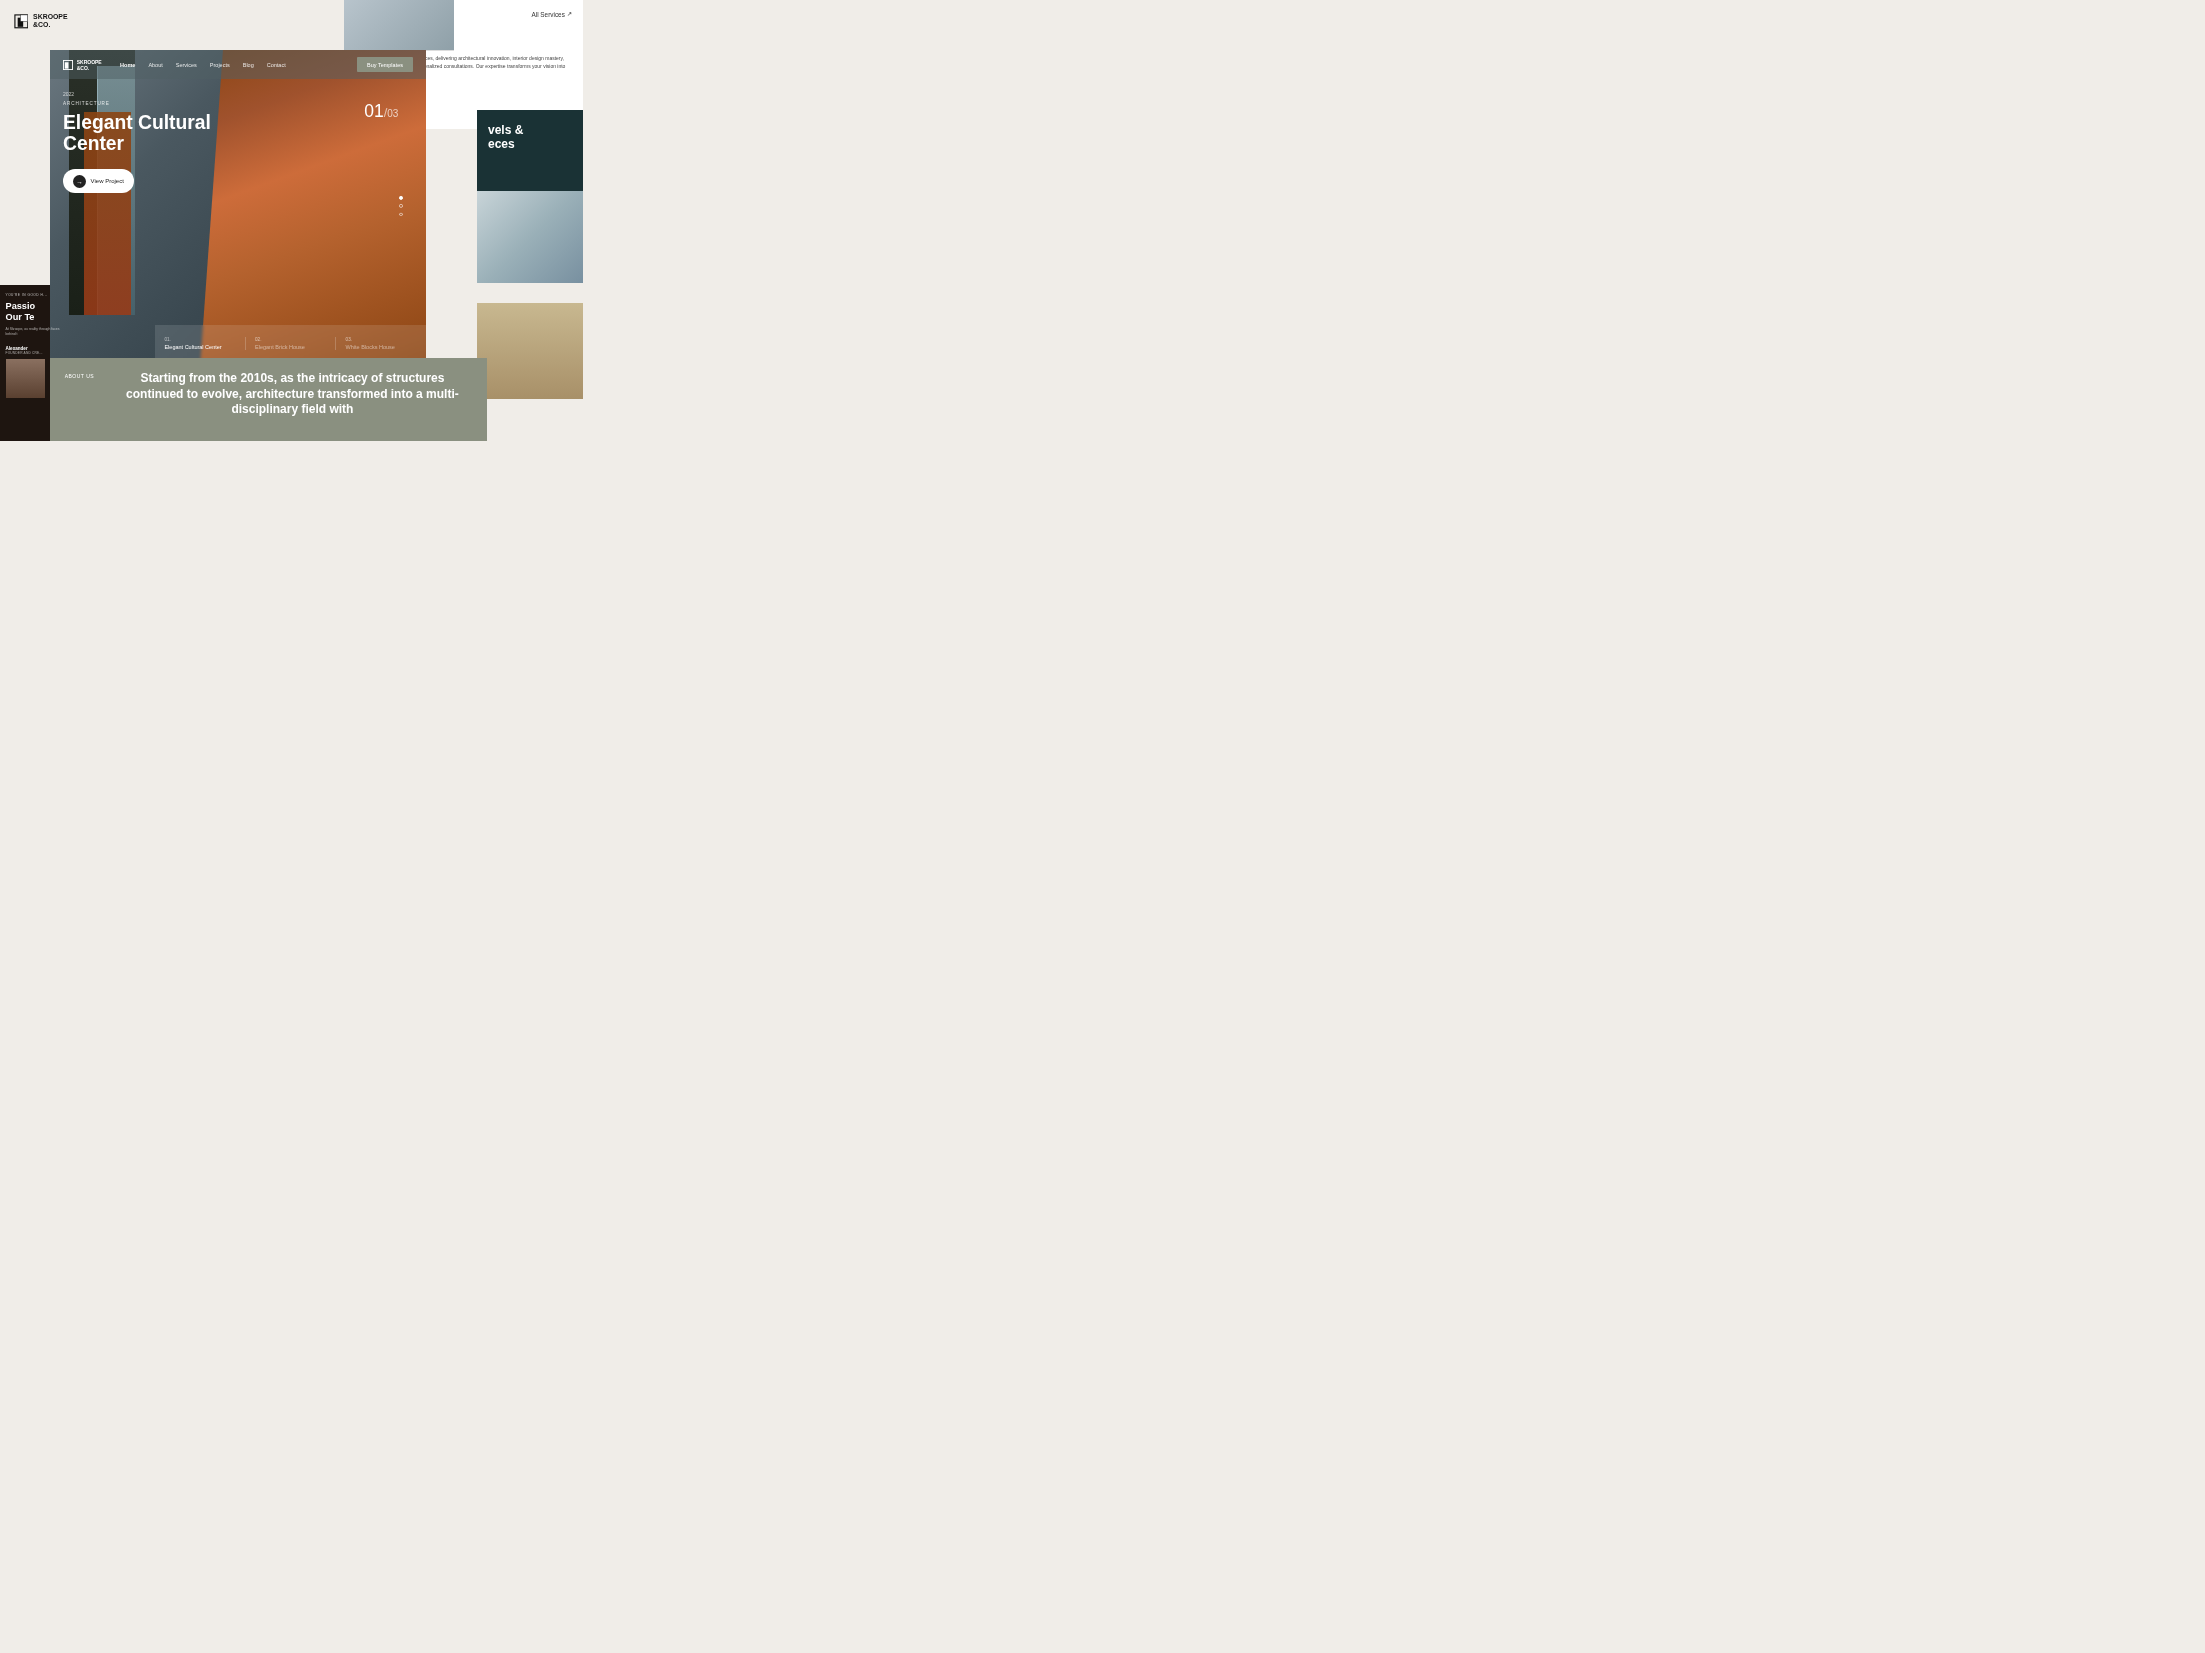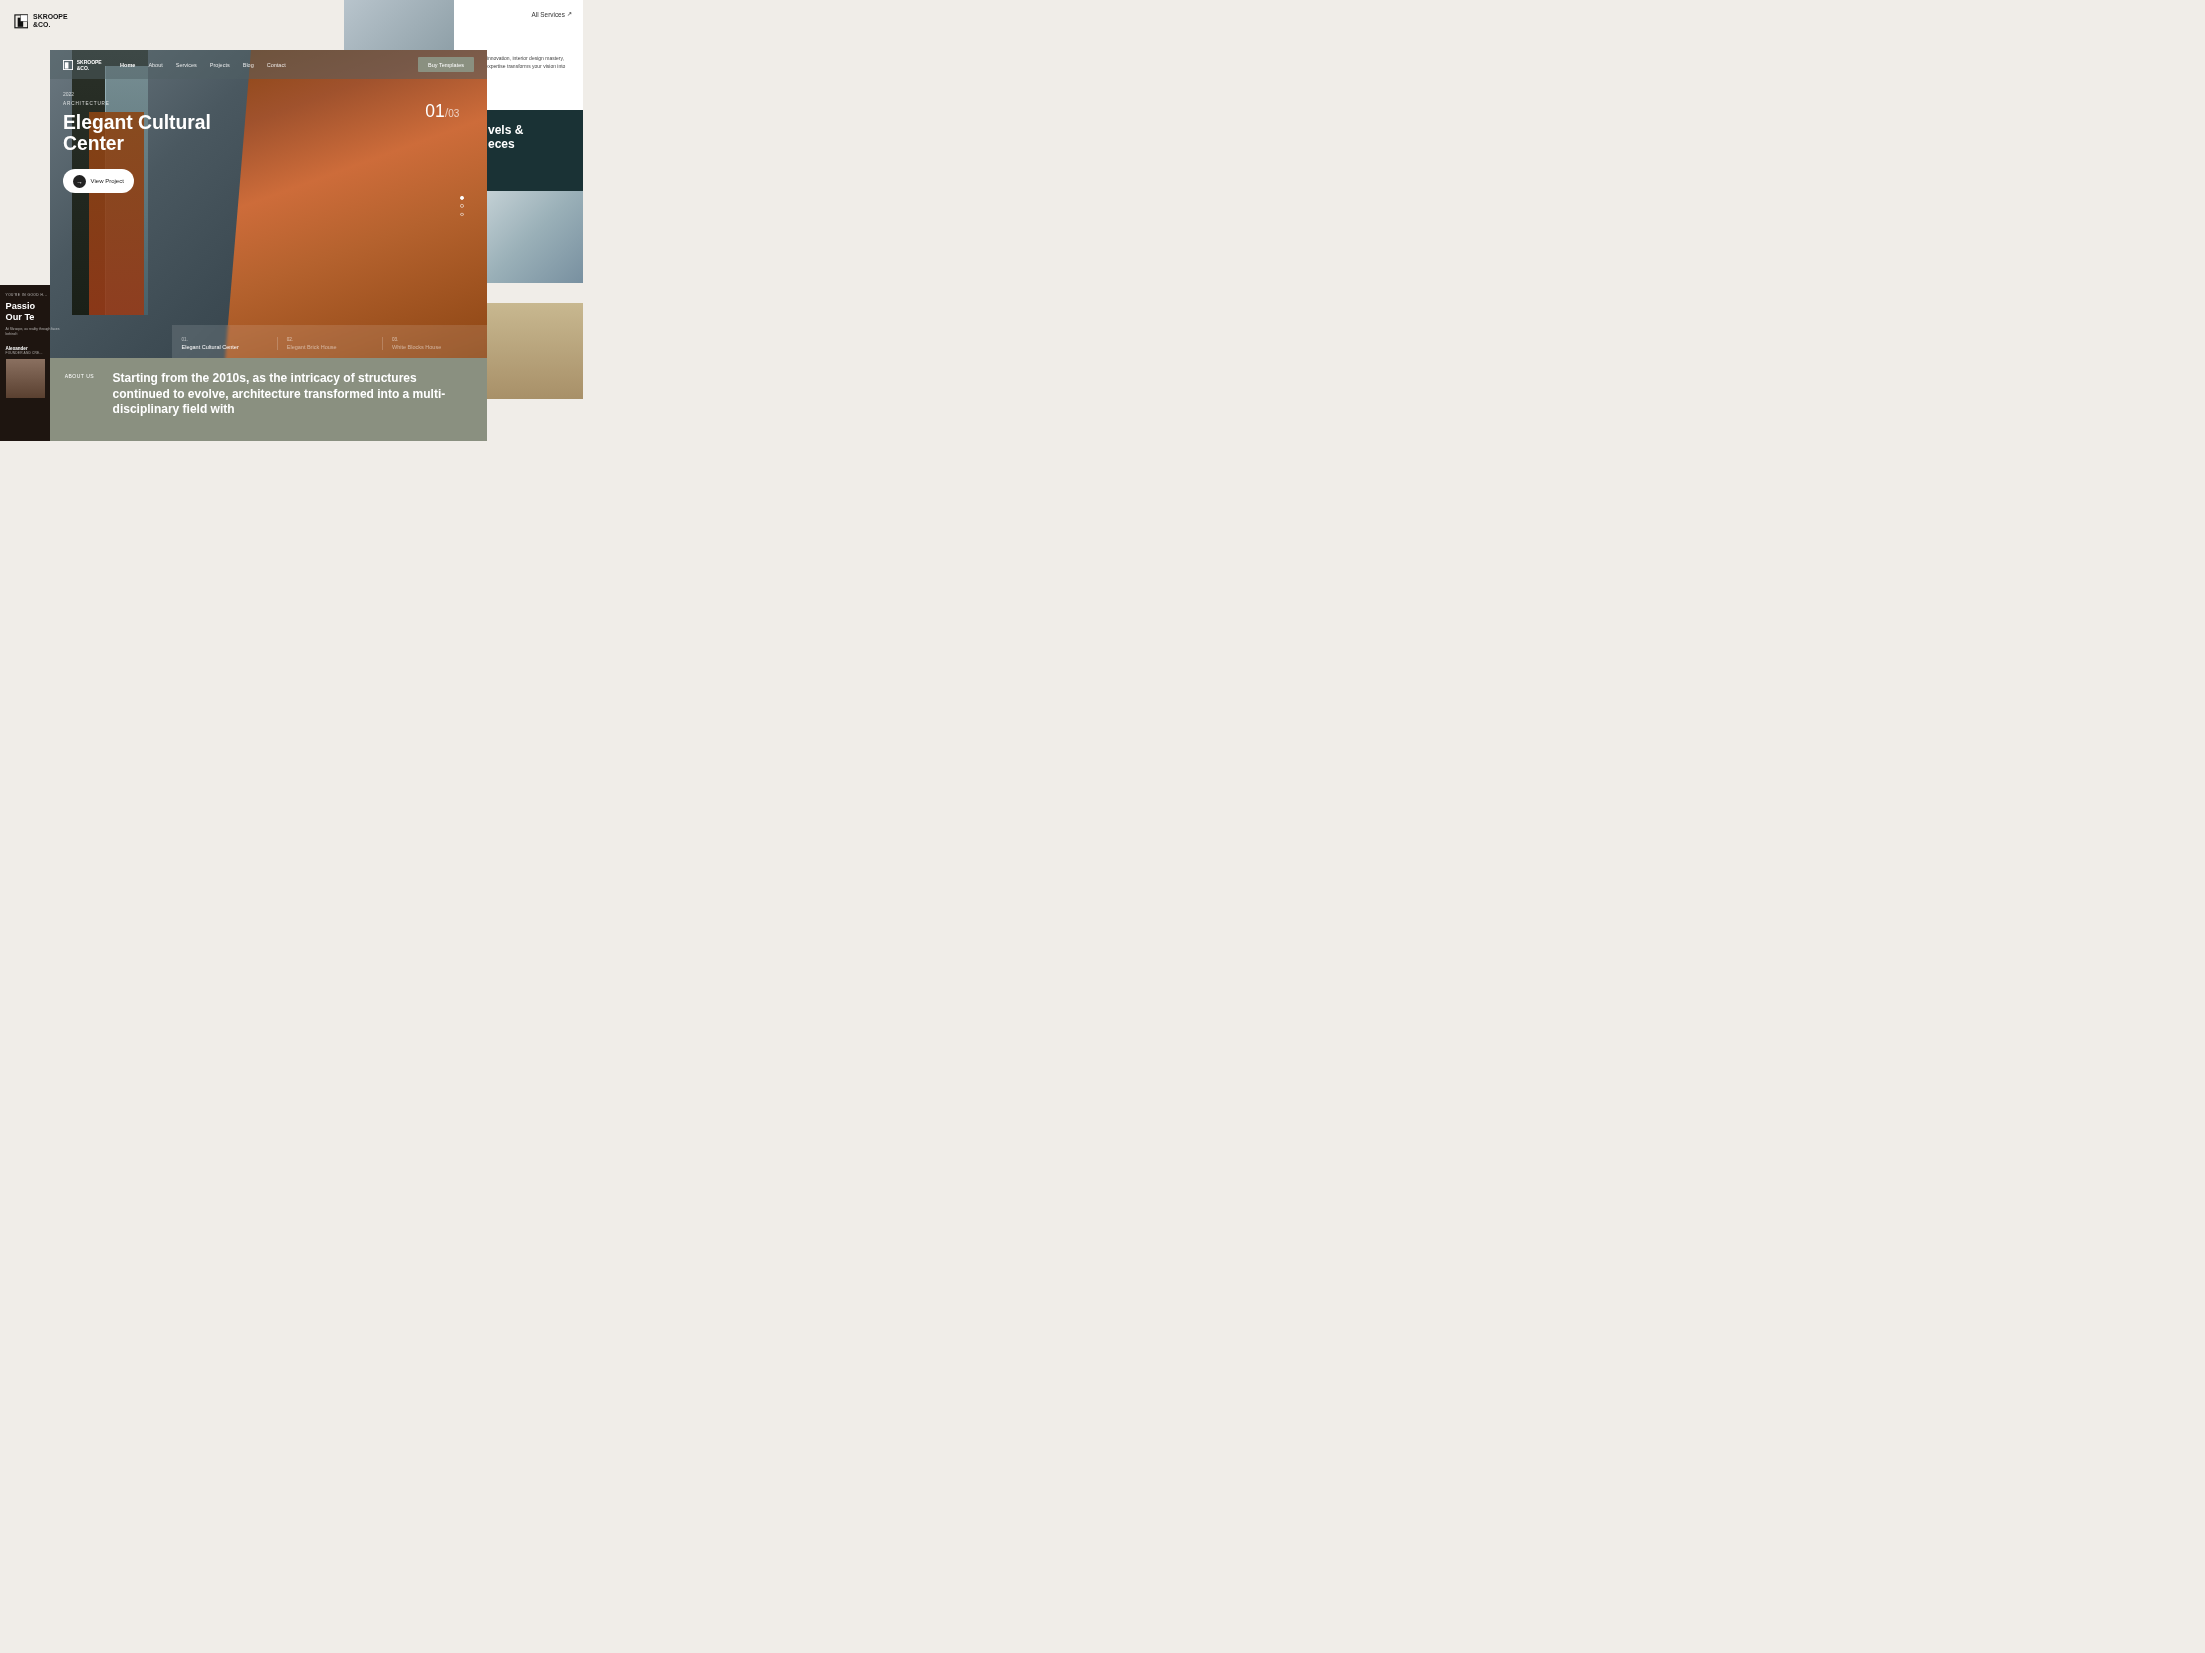--- a/index.html
+++ b/index.html
@@ -126,21 +126,21 @@
       font-size: 6.9px;
       font-weight: 700;
       color: #111;
       line-height: 1.2;
     }
 
     
     .main-card {
       position: absolute;
       top: 50px; left: 50px;
-      width: 437px;
+      width: 376px;
       height: 312px;
       background: #5a6b72;
       z-index: 5;
       overflow: hidden;
     }
 
     
     .hero-bg {
       position: absolute;
       inset: 0;
@@ -384,20 +384,21 @@
       text-transform: uppercase;
       margin-top: 1.8px;
       white-space: nowrap;
     }
     .bottom-section .about-text {
       font-size: 12px;
       color: #fff;
       font-weight: 600;
       line-height: 1.3;
       flex: 1;
+      text-align: center;
     }
 
     
     .left-side-content {
       position: absolute;
       top: 285px; left: 0;
       width: 68px;
       z-index: 6;
       padding: 8.3px 5.5px;
     }

